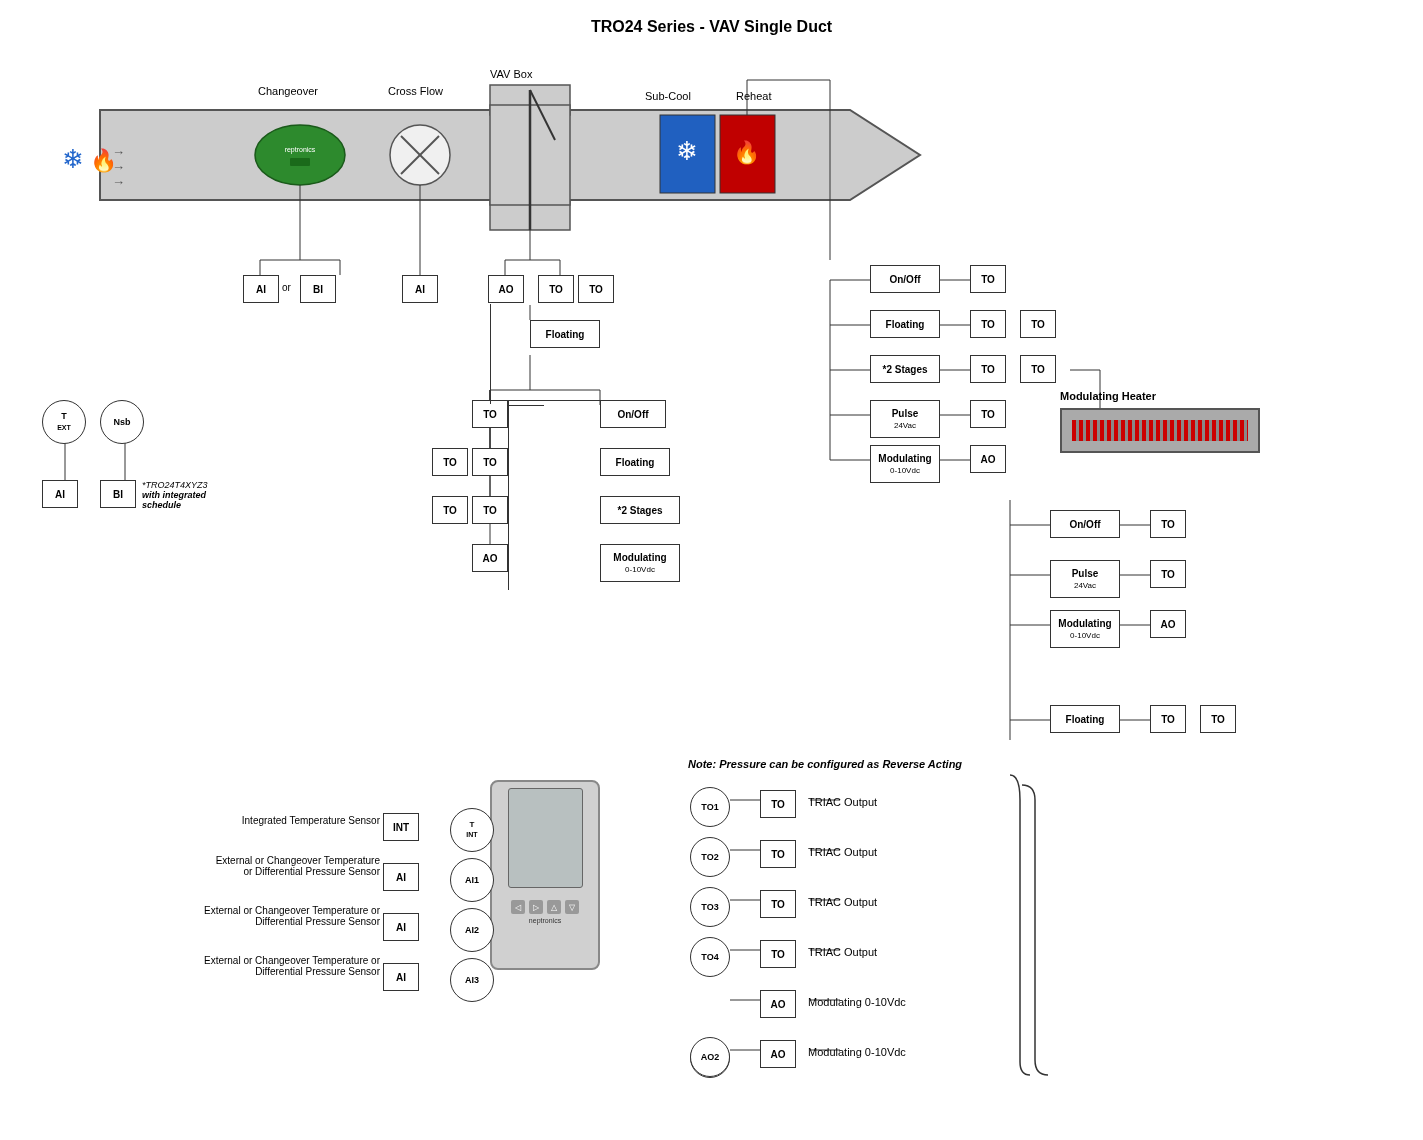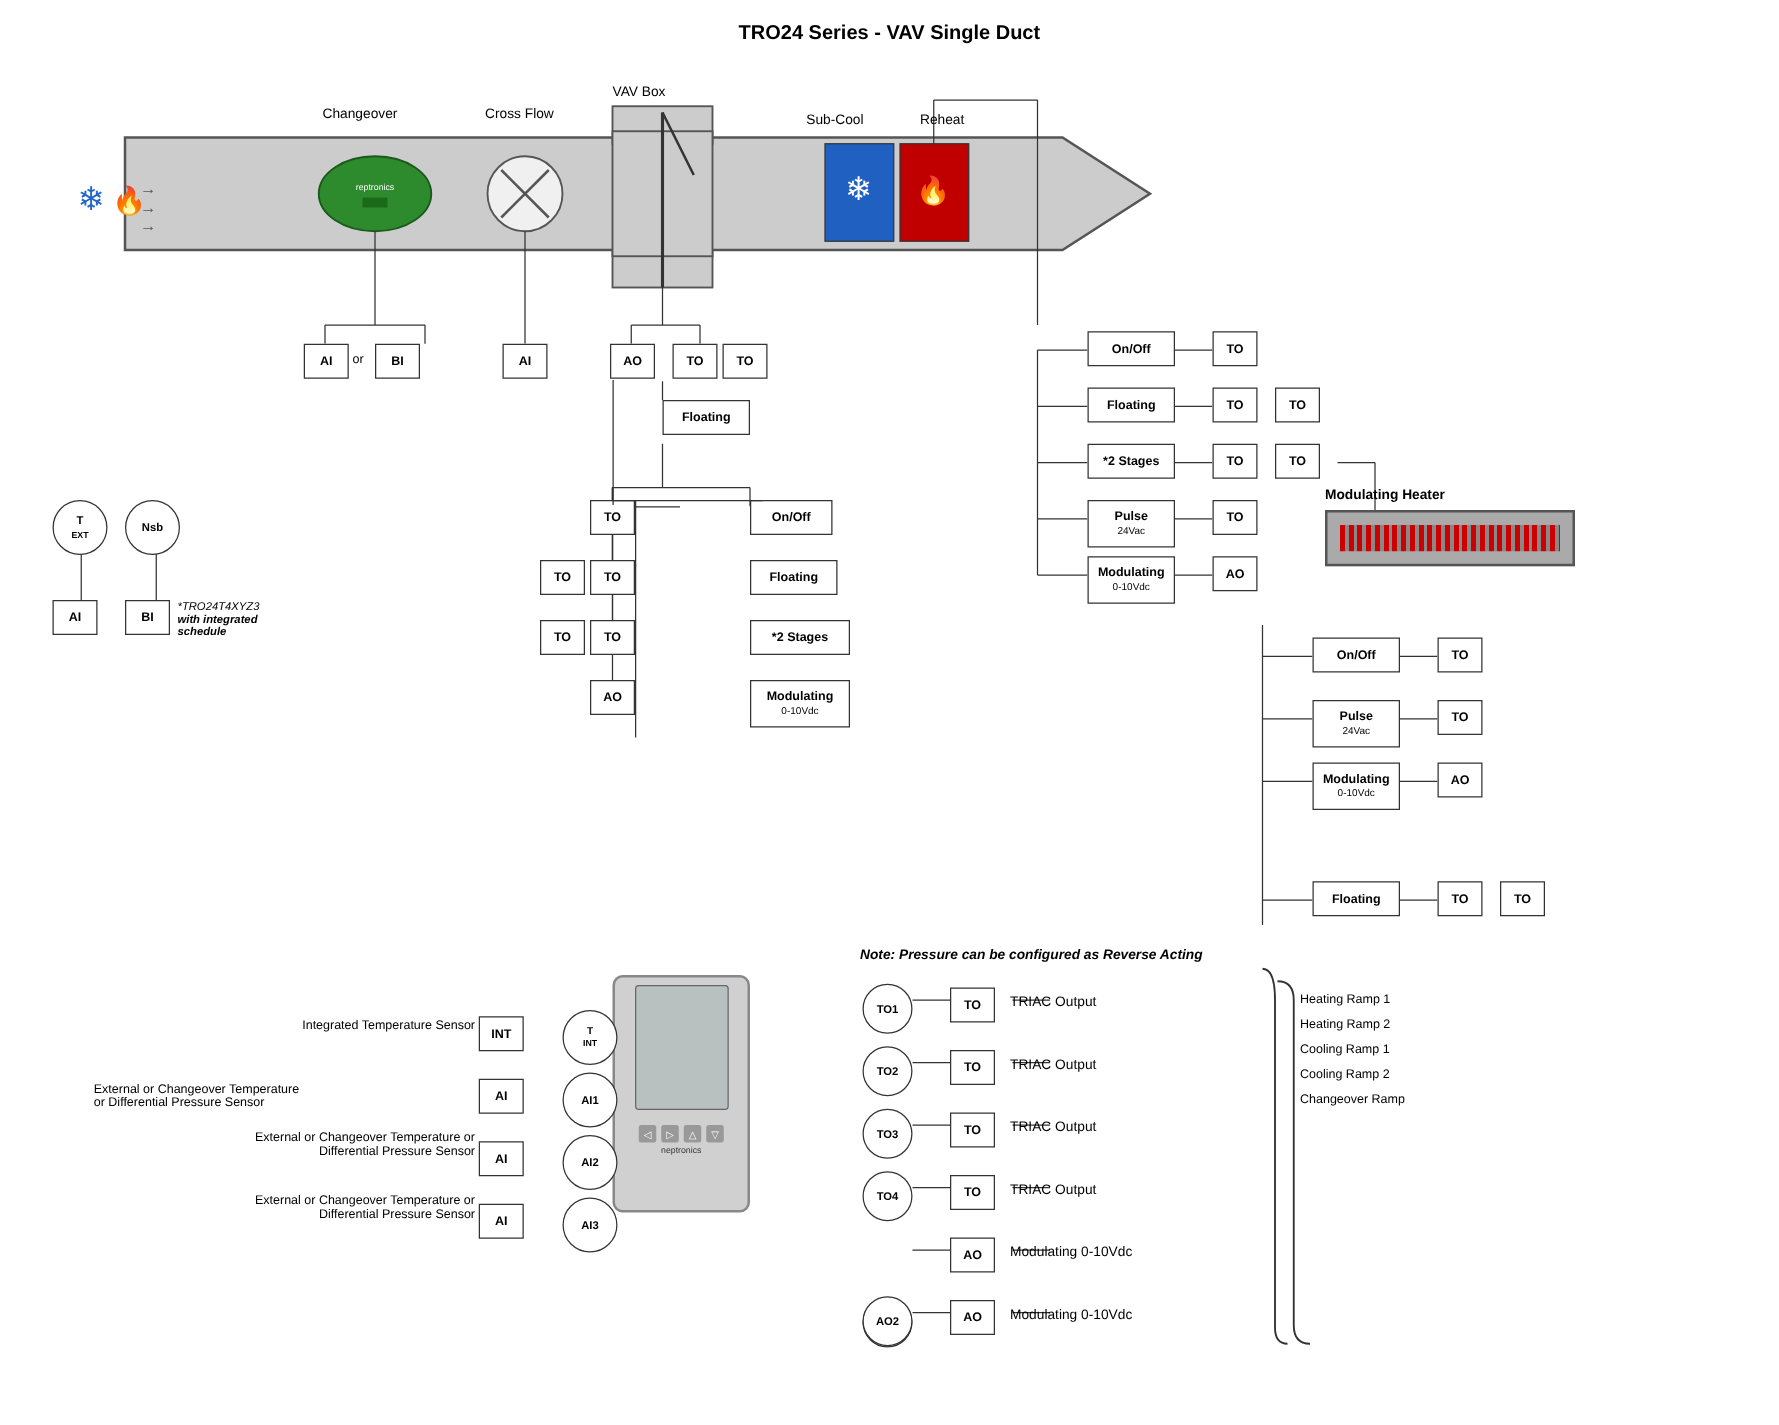--- a/index.html
+++ b/index.html
@@ -367,21 +367,21 @@
     </div>
     <div class="brand-label">neptronics</div>
   </div>
 
   <div style="position:absolute;left:155px;top:815px;font-size:10px;text-align:right;width:225px;">Integrated Temperature Sensor</div>
   <div class="box" style="left:383px;top:813px;width:36px;height:28px;">INT</div>
   <div class="circle" style="left:450px;top:808px;width:44px;height:44px;">
       <span style="font-size:8px;line-height:1.2;text-align:center;">T<br><span style="font-size:7px;">INT</span></span>
     </div>
 
-  <div style="position:absolute;left:75px;top:855px;font-size:10px;width:305px;margin-top:11px;">External or Changeover Temperature<br>or Differential Pressure Sensor</div>
+  <div style="position:absolute;left:75px;top:855px;font-size:10px;text-align:right;width:305px;">External or Changeover Temperature<br>or Differential Pressure Sensor</div>
   <div class="box" style="left:383px;top:863px;width:36px;height:28px;">AI</div>
   <div class="circle" style="left:450px;top:858px;width:44px;height:44px;">AI1</div>
 
   <div style="position:absolute;left:75px;top:905px;font-size:10px;text-align:right;width:305px;">External or Changeover Temperature or<br>Differential Pressure Sensor</div>
   <div class="box" style="left:383px;top:913px;width:36px;height:28px;">AI</div>
   <div class="circle" style="left:450px;top:908px;width:44px;height:44px;">AI2</div>
 
   <div style="position:absolute;left:75px;top:955px;font-size:10px;text-align:right;width:305px;">External or Changeover Temperature or<br>Differential Pressure Sensor</div>
   <div class="box" style="left:383px;top:963px;width:36px;height:28px;">AI</div>
   <div class="circle" style="left:450px;top:958px;width:44px;height:44px;">AI3</div>
@@ -405,25 +405,18 @@
   <div style="position:absolute;left:808px;top:946px;font-size:11px;">TRIAC Output</div>
 
   <div class="circle" style="left:690px;top:1038px;width:40px;height:40px;text-decoration:underline;">AO1</div>
   <div class="box" style="left:760px;top:990px;width:36px;height:28px;">AO</div>
   <div style="position:absolute;left:808px;top:996px;font-size:11px;">Modulating 0-10Vdc</div>
 
   <div class="circle" style="left:690px;top:1037px;width:40px;height:40px;">AO2</div>
   <div class="box" style="left:760px;top:1040px;width:36px;height:28px;">AO</div>
   <div style="position:absolute;left:808px;top:1046px;font-size:11px;">Modulating 0-10Vdc</div>
 
-  <div style="position:absolute;left:1040px;top:790px;font-size:10px;line-height:2.0;">
-    Heating Ramp 1<br>
-    Heating Ramp 2<br>
-    Cooling Ramp 1<br>
-    Cooling Ramp 2<br>
-    Changeover Ramp
-  </div>
 
   <svg style="position:absolute;left:1020px;top:775px;width:30px;height:310px;pointer-events:none;" xmlns="http://www.w3.org/2000/svg">
     <path d="M 2,10 Q 15,10 15,25 L 15,285 Q 15,300 28,300" stroke="#333" stroke-width="1.5" fill="none"></path>
   </svg>
 
 </div>
 
 </body></html>

